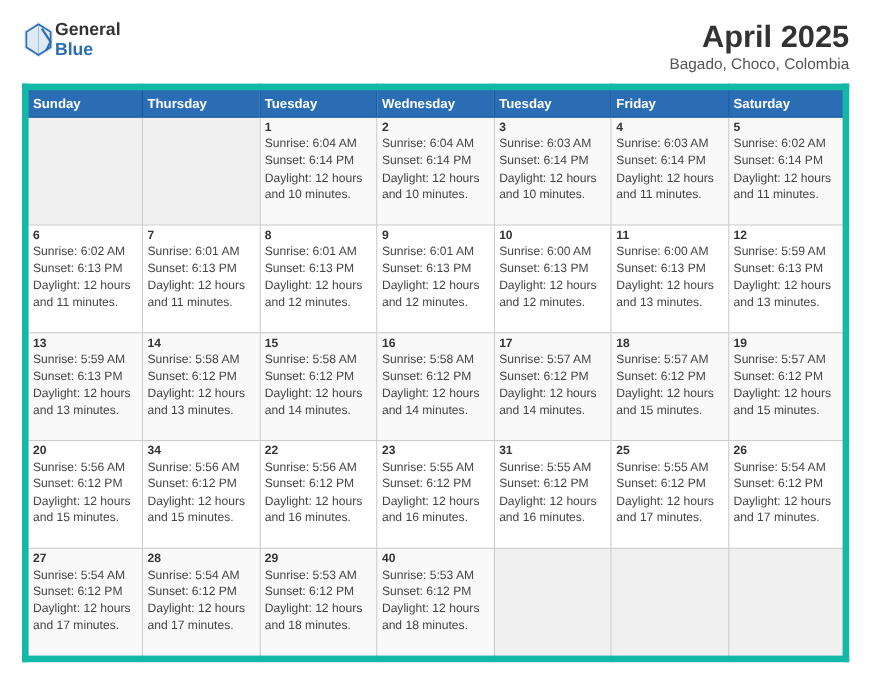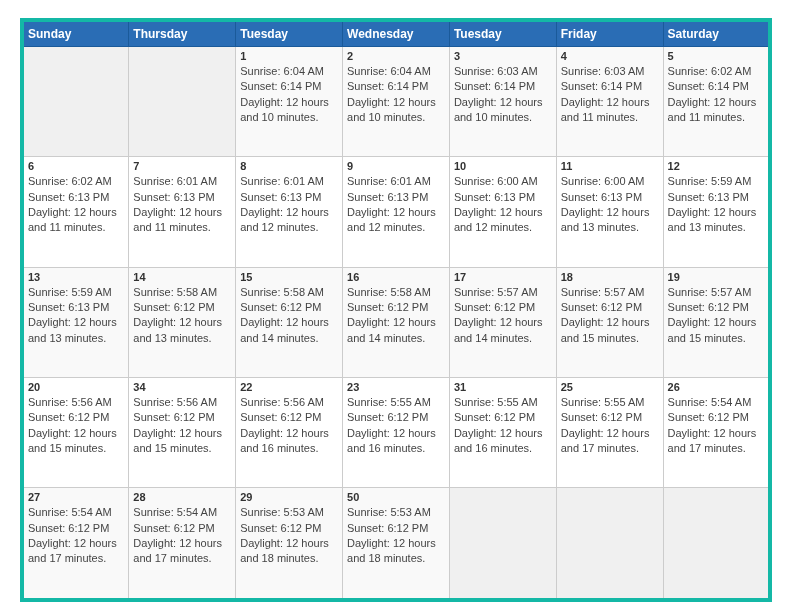--- a/index.html
+++ b/index.html
@@ -49,21 +49,21 @@
       font-size: 28px;
       font-weight: bold;
       color: #333;
     }
     .subtitle {
       font-size: 14px;
       color: #555;
     }
     .calendar {
       flex: 1;
-      border: 4px solid #14b8a6;
+      border: 6px solid #14b8a6;
       border-collapse: collapse;
       width: 100%;
       table-layout: fixed;
       padding-left: 20px;
     }
     .calendar thead tr th {
       background-color: #2a6db5;
       color: #fff;
       font-size: 12px;
       font-weight: bold;
@@ -99,20 +99,38 @@
       line-height: 1.4;
     }
     .empty-cell {
       background: #f0f0f0 !important;
     }
   </style>
 </head>
 <body>
 
 <div class="page">
+  <div class="header">
+    <div class="logo">
+      <svg width="30" height="38" viewBox="0 0 30 38">
+        <polygon points="15,2 28,10 28,26 15,34 2,26 2,10" fill="#2a6db5" opacity="0.15"></polygon>
+        <polygon points="15,4 26,11 26,25 15,32 4,25 4,11" fill="none" stroke="#2a6db5" stroke-width="1.5"></polygon>
+        <path d="M18,8 L26,20 L22,28" fill="none" stroke="#2a6db5" stroke-width="2"></path>
+        <path d="M15,5 L15,33" fill="none" stroke="#2a6db5" stroke-width="1" opacity="0.3"></path>
+      </svg>
+      <div class="logo-text">
+        <span class="logo-general">General</span>
+        <span class="logo-blue">Blue</span>
+      </div>
+    </div>
+    <div class="title-block">
+      <div class="main-title">April 2025</div>
+      <div class="subtitle">Bagado, Choco, Colombia</div>
+    </div>
+  </div>
 
   <table class="calendar">
     <thead>
       <tr>
       <th>Sunday</th>
           <th>Thursday</th>
           <th>Tuesday</th>
           <th>Wednesday</th>
           <th>Tuesday</th>
           <th>Friday</th>
@@ -299,21 +317,21 @@
 Sunset: 6:12 PM
 Daylight: 12 hours and 17 minutes.</div>
           </td>
           <td>
             <span class="day-num">29</span>
             <div class="day-info" style="white-space: pre-line;">Sunrise: 5:53 AM
 Sunset: 6:12 PM
 Daylight: 12 hours and 18 minutes.</div>
           </td>
           <td>
-            <span class="day-num">50</span>
+            <span class="day-num">40</span>
             <div class="day-info" style="white-space: pre-line;">Sunrise: 5:53 AM
 Sunset: 6:12 PM
 Daylight: 12 hours and 18 minutes.</div>
           </td>
           <td class="empty-cell"></td>
           <td class="empty-cell"></td>
           <td class="empty-cell"></td>
         </tr>
       </tbody>
   </table>

